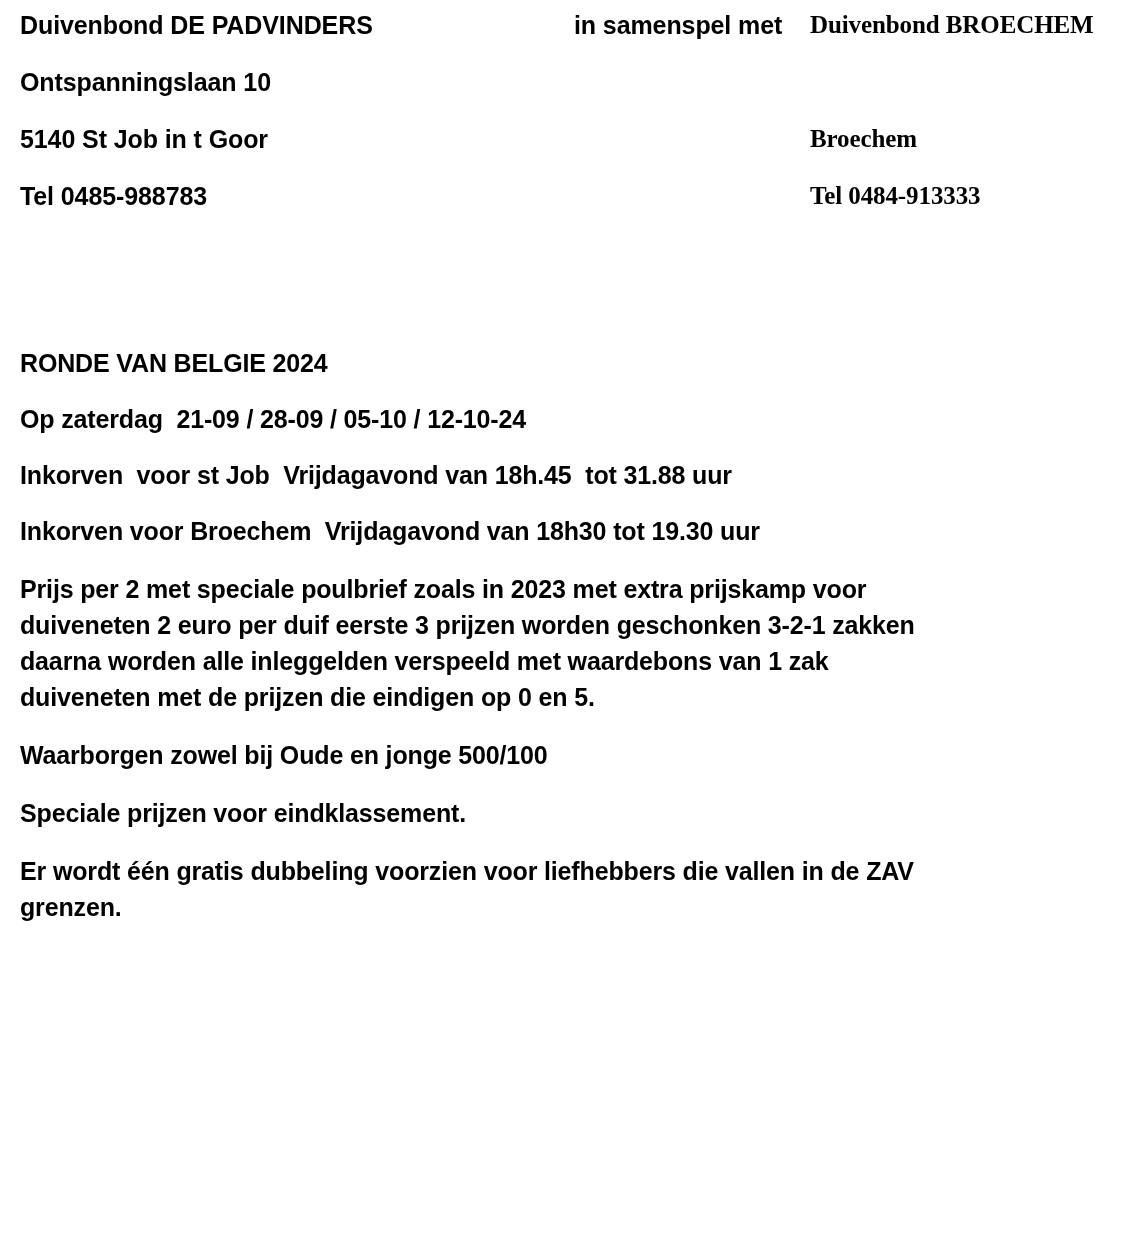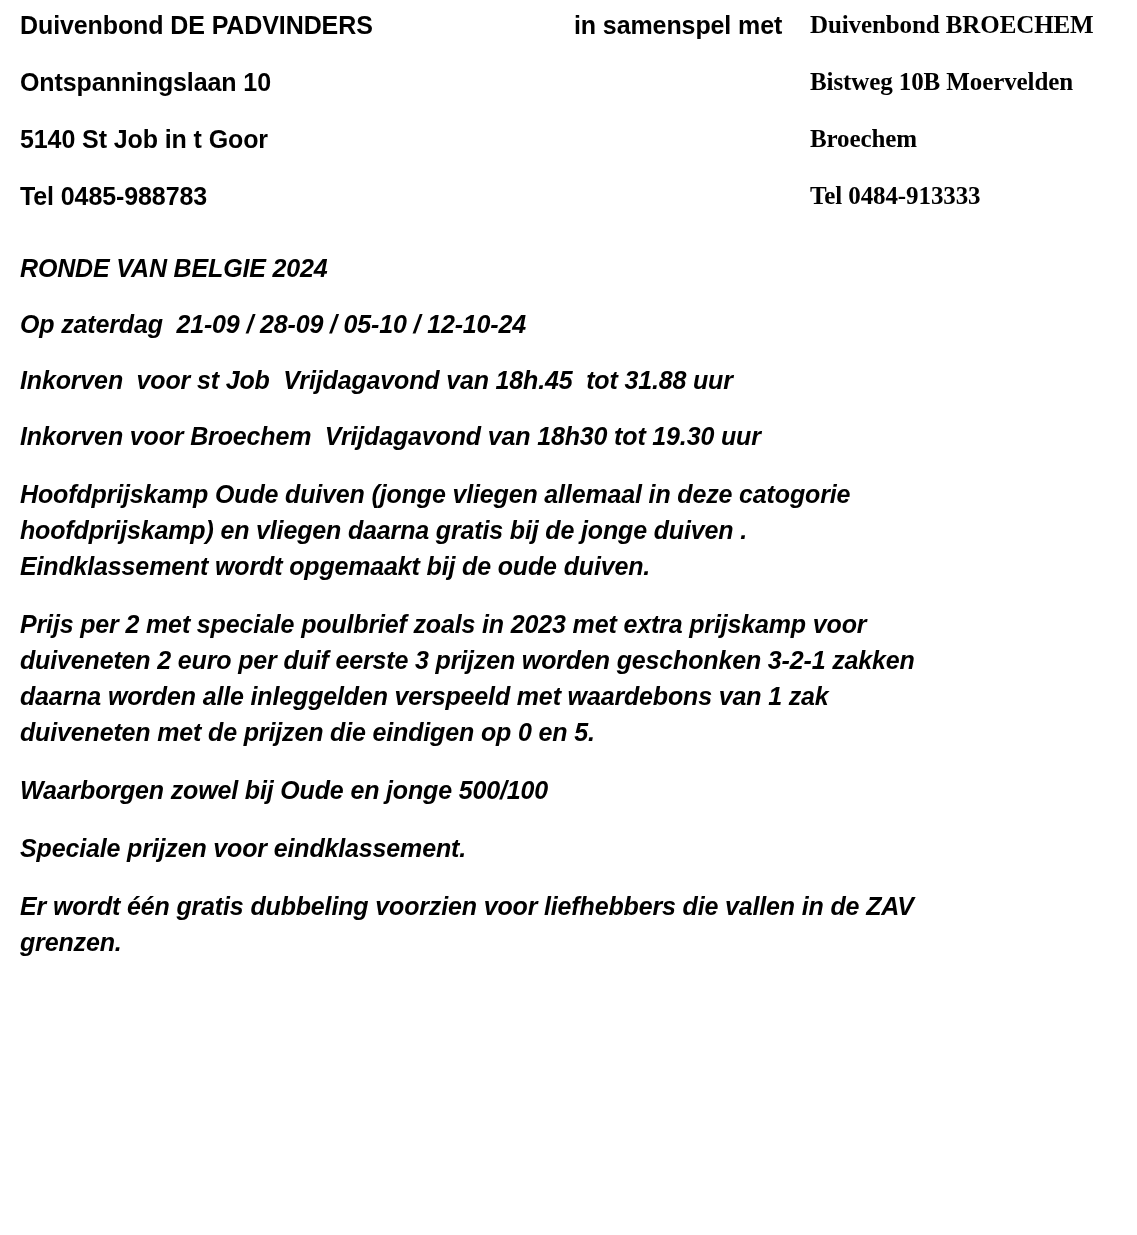--- a/index.html
+++ b/index.html
@@ -41,21 +41,21 @@
     line-height: 30px;
     white-space: nowrap;
     letter-spacing: -0.1px;
   }
   .hdr-left { left: 0; }
   .hdr-mid  { left: 554px; }
   .hdr-right{ left: 790px; font-family: Liberation Serif, serif; }
 
   
   .body-block {
-    font-style: italic;
+    margin-top: 95px;
   }
   .para {
     font-size: 25px;
     font-weight: bold;
     line-height: 36px;
     letter-spacing: -0.15px;
     margin: 0 0 21px 0;
     max-width: 1130px;
     white-space: pre-wrap;
   }
@@ -77,40 +77,38 @@
   <div class="header">
 
     <div class="hdr-row">
       <div class="hdr-left">Duivenbond DE PADVINDERS</div>
       <div class="hdr-mid">in samenspel met</div>
       <div class="hdr-right">Duivenbond BROECHEM</div>
     </div>
 
     <div class="hdr-row">
       <div class="hdr-left">Ontspanningslaan 10</div>
-      <div class="hdr-right">Bistweg 10B Moervelden</div>
     </div>
 
     <div class="hdr-row">
       <div class="hdr-left">5140 St Job in t Goor</div>
       <div class="hdr-right">Broechem</div>
     </div>
 
     <div class="hdr-row">
       <div class="hdr-left">Tel 0485-988783</div>
       <div class="hdr-right">Tel 0484-913333</div>
     </div>
 
   </div>
 
   <div class="body-block">
     <p class="para tight">RONDE VAN BELGIE 2024</p>
     <p class="para tight">Op zaterdag  21-09 / 28-09 / 05-10 / 12-10-24</p>
     <p class="para tight">Inkorven  voor st Job  Vrijdagavond van 18h.45  tot 31.88 uur</p>
     <p class="para block">Inkorven voor Broechem  Vrijdagavond van 18h30 tot 19.30 uur</p>
-    <p class="para block">Hoofdprijskamp Oude duiven (jonge vliegen allemaal in deze catogorie hoofdprijskamp) en vliegen daarna gratis bij de jonge duiven . Eindklassement wordt opgemaakt bij de oude duiven.</p>
     <p class="para block">Prijs per 2 met speciale poulbrief zoals in 2023 met extra prijskamp voor duiveneten 2 euro per duif eerste 3 prijzen worden geschonken 3-2-1 zakken daarna worden alle inleggelden verspeeld met waardebons van 1 zak duiveneten met de prijzen die eindigen op 0 en 5.</p>
     <p class="para block">Waarborgen zowel bij Oude en jonge 500/100</p>
     <p class="para block">Speciale prijzen voor eindklassement.</p>
     <p class="para block">Er wordt één gratis dubbeling voorzien voor liefhebbers die vallen in de ZAV grenzen.</p>
   </div>
 
 </div>
 
 </body></html>

